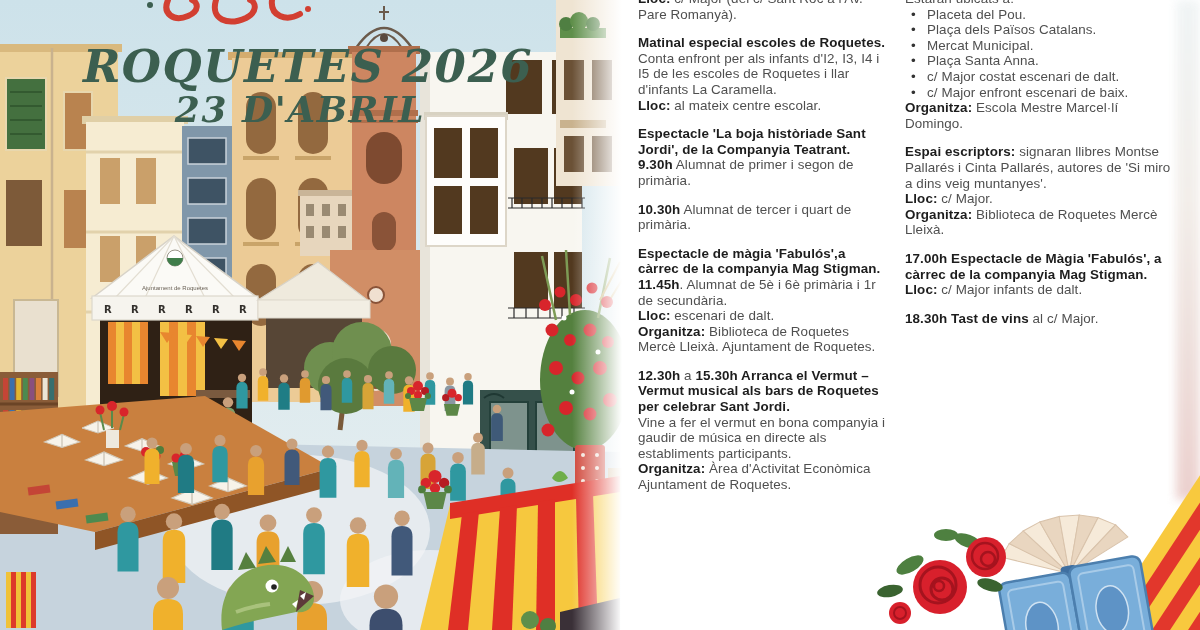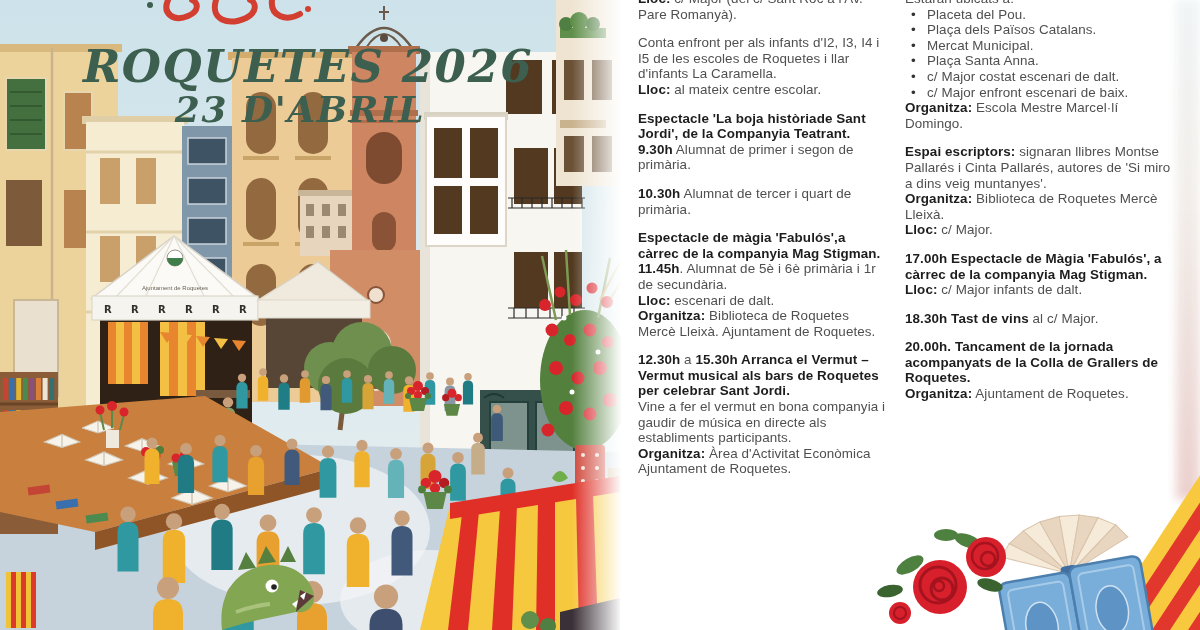--- a/index.html
+++ b/index.html
@@ -459,20 +459,21 @@
   <text class="t2" x="300" y="122" text-anchor="middle" fill="#3c5f50">23 d'Abril</text>
 
   <rect x="572" y="0" width="50" height="630" fill="url(#fadeR)"></rect>
 </svg>
 
 <div id="col1" class="col">
     <div class="section">
       <p class="para"><span class="b">Lloc:</span><span> c/ Major (del c/ Sant Roc a l'Av. Pare Romanyà).</span></p>
     </div>
     <div class="section">
+      <p class="para"><span class="b">Matinal especial escoles de Roquetes.</span></p>
       <p class="para"><span>Conta enfront per als infants d'I2, I3, I4 i I5 de les escoles de Roquetes i llar d'infants La Caramella.</span></p>
       <p class="para"><span class="b">Lloc:</span><span> al mateix centre escolar.</span></p>
     </div>
     <div class="section">
       <p class="para"><span class="b">Espectacle 'La boja històriade Sant Jordi', de la Companyia Teatrant.</span></p>
       <p class="para"><span class="b">9.30h</span><span> Alumnat de primer i segon de primària.</span></p>
     </div>
     <div class="section">
       <p class="para"><span class="b">10.30h</span><span> Alumnat de tercer i quart de primària.</span></p>
     </div>
@@ -494,33 +495,29 @@
       <p class="para bullet"><span>Placeta del Pou.</span></p>
       <p class="para bullet"><span>Plaça dels Països Catalans.</span></p>
       <p class="para bullet"><span>Mercat Municipal.</span></p>
       <p class="para bullet"><span>Plaça Santa Anna.</span></p>
       <p class="para bullet"><span>c/ Major costat escenari de dalt.</span></p>
       <p class="para bullet"><span>c/ Major enfront escenari de baix.</span></p>
       <p class="para"><span class="b">Organitza:</span><span> Escola Mestre Marcel·lí Domingo.</span></p>
     </div>
     <div class="section">
       <p class="para"><span class="b">Espai escriptors:</span><span> signaran llibres Montse Pallarés i Cinta Pallarés, autores de 'Si miro a dins veig muntanyes'.</span></p>
+      <p class="para"><span class="b">Lloc:</span><span> c/ Major.</span></p>
       <p class="para"><span class="b">Organitza:</span><span> Biblioteca de Roquetes Mercè Lleixà.</span></p>
-      <p class="para"><span class="b">Lloc:</span><span> c/ Major.</span></p>
     </div>
     <div class="section">
       <p class="para"><span class="b">17.00h Espectacle de Màgia 'Fabulós', a càrrec de la companyia Mag Stigman.</span></p>
       <p class="para"><span class="b">Lloc:</span><span> c/ Major infants de dalt.</span></p>
     </div>
     <div class="section">
       <p class="para"><span class="b">18.30h Tast de vins</span><span> al c/ Major.</span></p>
-    </div>
-    <div class="section">
-      <p class="para"><span class="b">20.00h. Tancament de la jornada acompanyats de la Colla de Grallers de Roquetes.</span></p>
-      <p class="para"><span class="b">Organitza:</span><span> Ajuntament de Roquetes.</span></p>
     </div>
   </div>
 
 <div class="haze"></div>
 
 <svg class="corner" width="330" height="215" viewBox="0 0 330 215">
 
   <g transform="rotate(-56.7 330 215)">
     <rect x="-100" y="130" width="800" height="400" fill="#f8c93e"></rect>
     <rect x="-100" y="145" width="800" height="15" fill="#e2372c"></rect>

